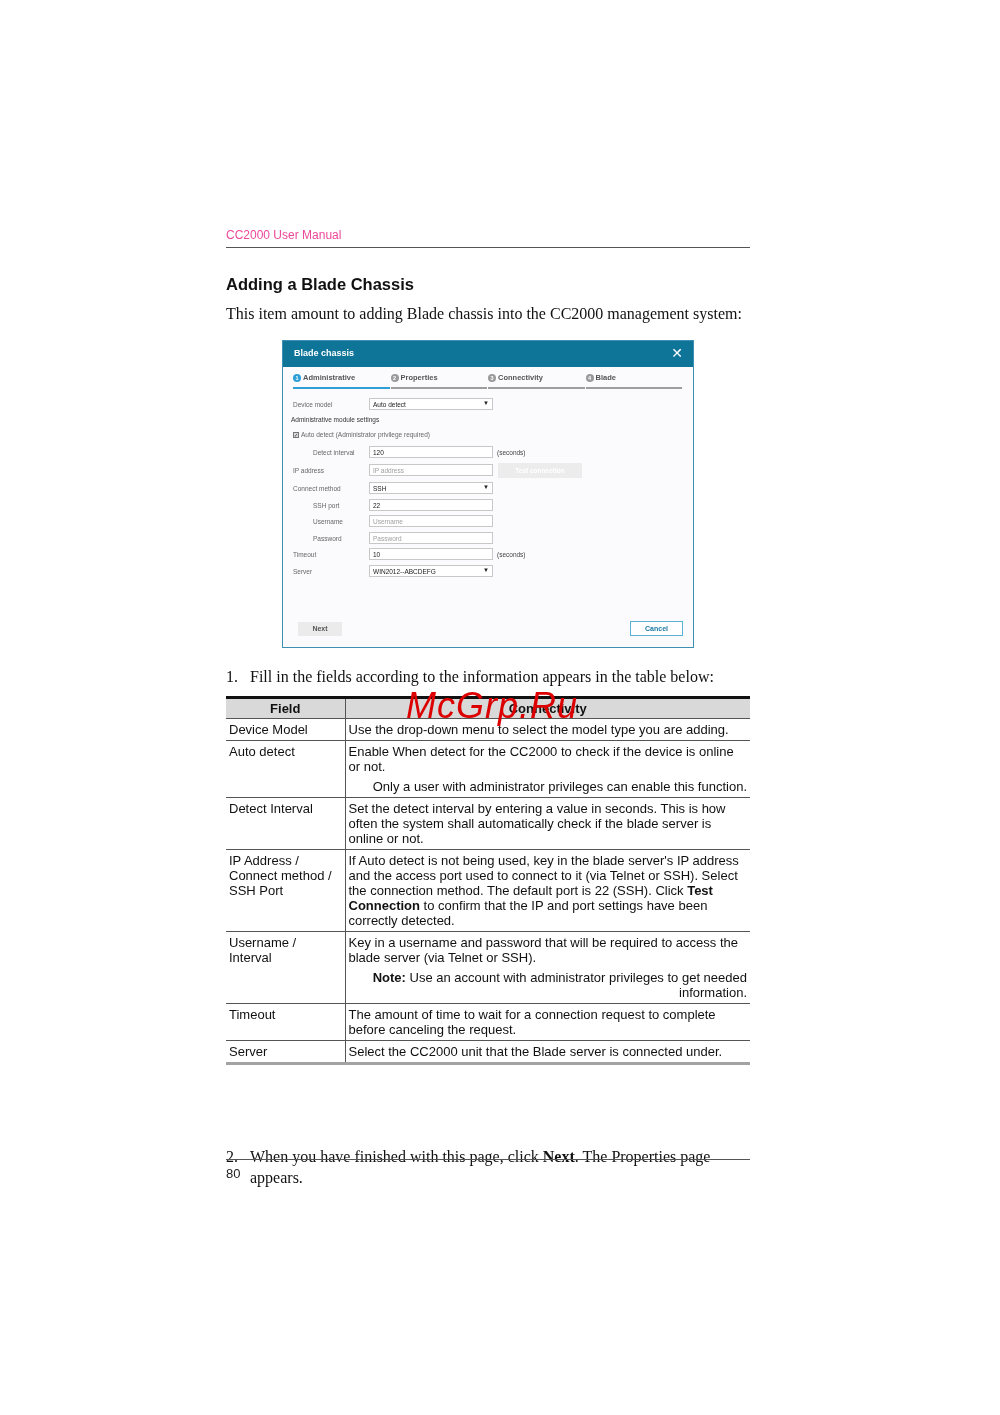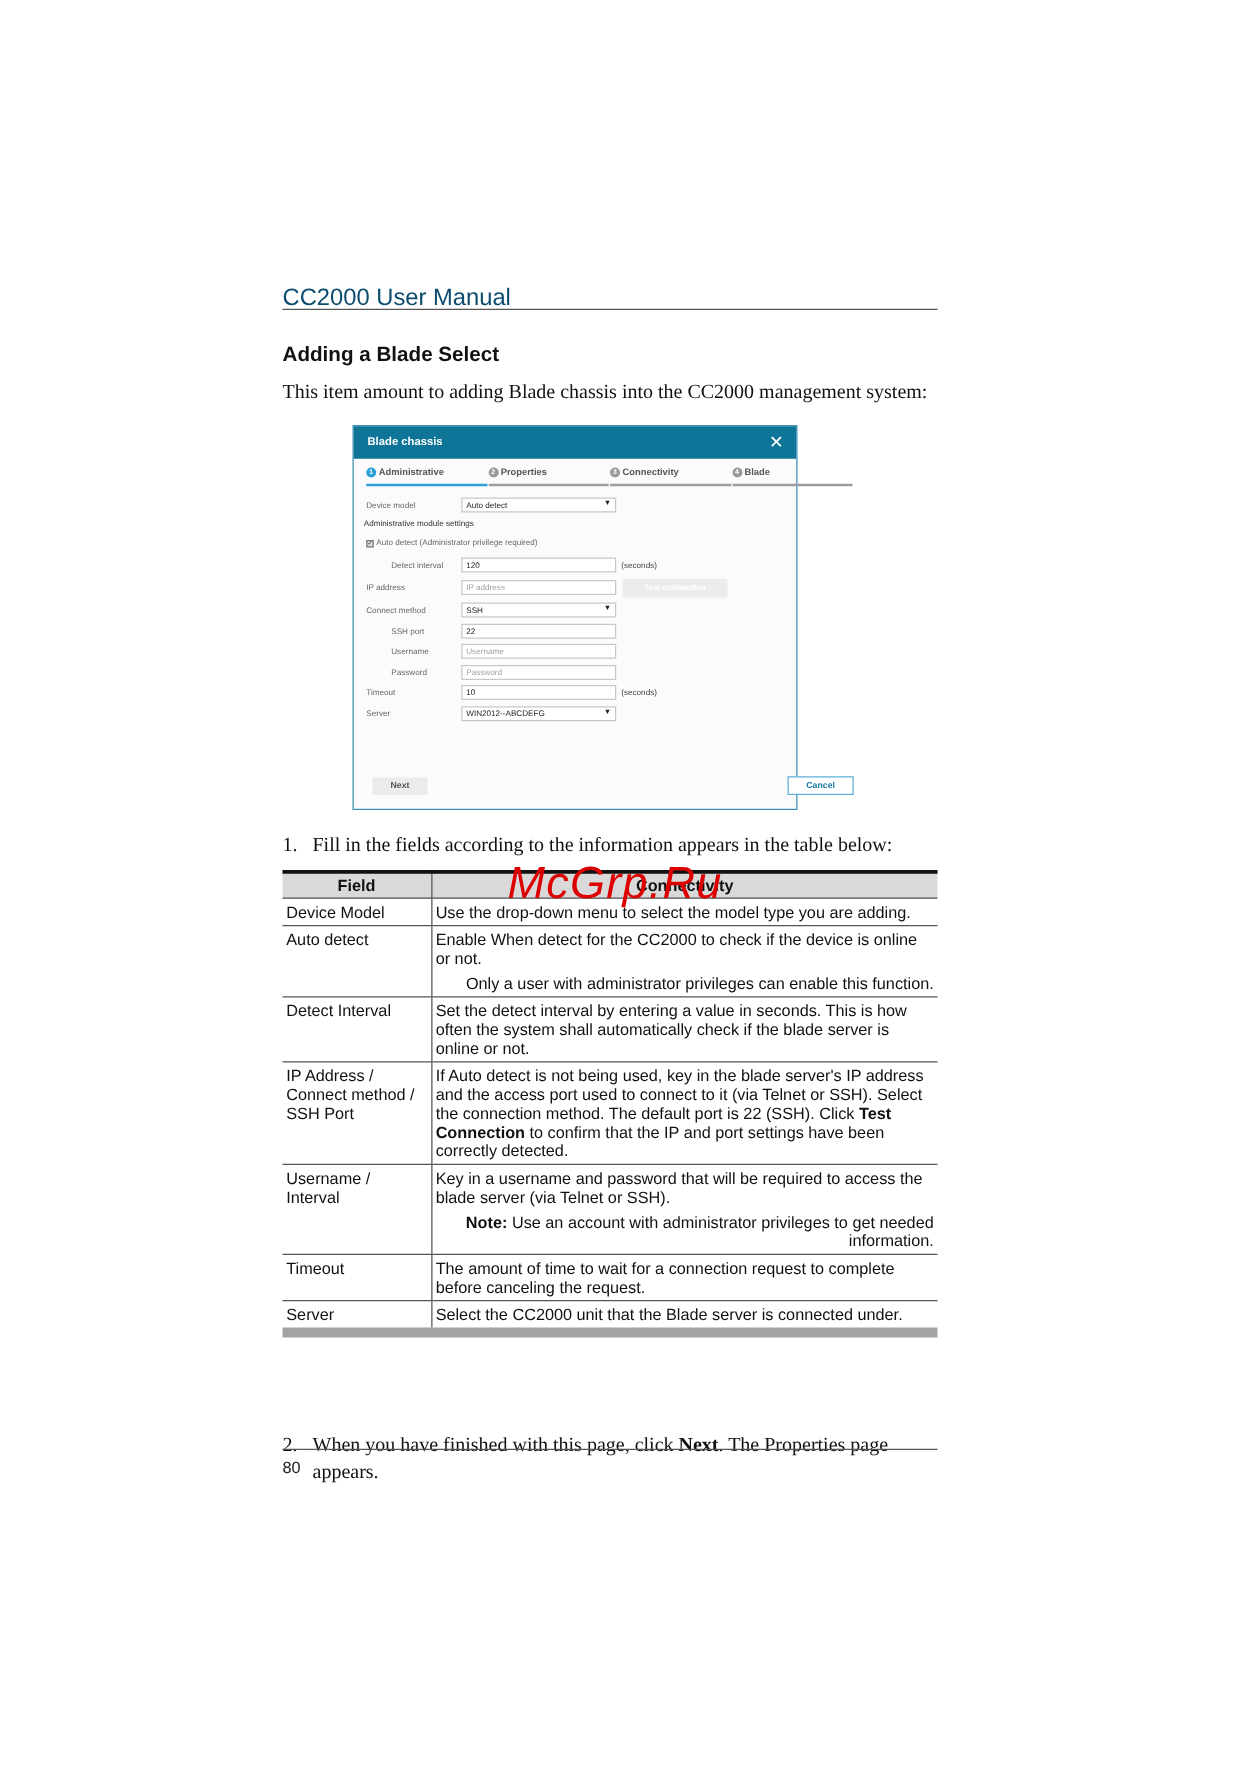--- a/index.html
+++ b/index.html
@@ -1,26 +1,26 @@
 <!DOCTYPE html>
 <html><head>
 <meta charset="utf-8">
 <style>
   * { box-sizing: border-box; margin: 0; padding: 0; }
   html, body { width: 1000px; height: 1415px; background: #ffffff; }
   body { position: relative; font-family: "Liberation Sans", sans-serif; color: #111; }
 
-  .header-text { position: absolute; left: 226px; top: 228px; font-size: 19px; color: #0c4a6e; }
+  .header-text { position: absolute; left: 226px; top: 228px; font-size: 12px; color: #ec4899; }
   .header-rule { position: absolute; left: 226px; top: 247px; width: 524px; height: 1px; background: #555; }
 
   .section-title { position: absolute; left: 226px; top: 275px; font-size: 16.5px; font-weight: bold; color: #111; }
   .intro { position: absolute; left: 226px; top: 305px; font-family: "Liberation Serif", serif; font-size: 16px; color: #111; }
 
   
-  .dialog { position: absolute; left: 282px; top: 340px; width: 356px; height: 308px; border: 1px solid #3d8fb3; background: #fbfbfe; }
+  .dialog { position: absolute; left: 282px; top: 340px; width: 412px; height: 308px; border: 1px solid #3d8fb3; background: #fbfbfe; }
   .dlg-titlebar { height: 26px; background: #0e7599; position: relative; }
   .dlg-title { position: absolute; left: 11px; top: 7px; font-size: 9px; font-weight: bold; color: #fff; }
   .dlg-close { position: absolute; right: 10px; top: 4px; font-size: 14px; color: #fff; line-height: 16px; cursor: pointer; }
 
   .steps { position: absolute; left: 10px; top: 30px; width: 390px; height: 18px; display: flex; }
   .step { flex: 1; position: relative; margin-right: 1px; }
   .step-inner { font-size: 7.5px; font-weight: bold; color: #555; display: flex; align-items: flex-end; gap: 2px; padding-top: 2px; }
   .step-num { width: 8px; height: 8px; border-radius: 50%; background: #9a9a9a; color: #fff; font-size: 5.5px; display: inline-flex; align-items: center; justify-content: center; }
   .step.active .step-num { background: #2d9fd6; }
   .step-bar { position: absolute; left: 0; right: 0; bottom: 0; height: 2px; background: #9d9d9d; }
@@ -37,40 +37,40 @@
   .test-btn { position: absolute; left: 215px; top: 122px; width: 84px; height: 15px; background: #ececec; color: #fff; font-size: 6.5px; font-weight: bold; text-align: center; line-height: 15px; }
 
   .next-btn { position: absolute; left: 15px; top: 281px; width: 44px; height: 14px; background: #ebebeb; color: #555; font-size: 7px; font-weight: bold; text-align: center; line-height: 14px; cursor: pointer; }
   .cancel-btn { position: absolute; left: 347px; top: 280px; width: 53px; height: 15px; border: 1px solid #5fb0d6; background: #fff; color: #1b78a5; font-size: 7px; font-weight: bold; text-align: center; line-height: 13px; cursor: pointer; }
 
   .step-text { position: absolute; font-family: "Liberation Serif", serif; font-size: 16px; color: #111; line-height: 21px; }
   .step-text .num { display: inline-block; width: 24px; }
 
   
   .tbl { position: absolute; left: 226px; top: 696px; width: 524px; border-collapse: collapse; font-size: 13px; line-height: 15px; color: #111; }
-  .tbl { border-top: 3px solid #111; border-bottom: 8px solid #a3a3a3; }
+  .tbl { border-top: 3px solid #111; border-bottom: 3px solid #a3a3a3; }
   .tbl th { background: #d9d9d9; font-weight: bold; text-align: center; height: 20px; padding: 2px 3px; border-bottom: 1px solid #555; }
   .tbl th.c1 { border-right: 1px solid #555; }
   .tbl td { vertical-align: top; padding: 3px 3px 3px 3px; border-bottom: 1px solid #555; }
   .tbl td.c1 { width: 119px; border-right: 1px solid #555; }
   .tbl td p + p { margin-top: 5px; text-align: right; }
   .tbl tr:last-child td { border-bottom: none; }
 
   .watermark { position: absolute; left: 406px; top: 685px; font-size: 36px; color: #dd0000; font-style: italic; letter-spacing: 1px; pointer-events: none; }
 
   .footer-rule { position: absolute; left: 226px; top: 1159px; width: 524px; height: 1px; background: #555; }
   .page-num { position: absolute; left: 226px; top: 1166px; font-size: 13px; color: #222; }
 </style>
 </head>
 <body>
 
 <div class="header-text">CC2000 User Manual</div>
 <div class="header-rule"></div>
 
-<div class="section-title">Adding a Blade Select</div>
+<div class="section-title">Adding a Blade Chassis</div>
 <div class="intro">This item amount to adding Blade chassis into the CC2000 management system:</div>
 
 <div class="dialog">
   <div class="dlg-titlebar">
     <span class="dlg-title">Blade chassis</span>
     <span class="dlg-close">✕</span>
   </div>
 
   <div class="steps">
     <div class="step active">

